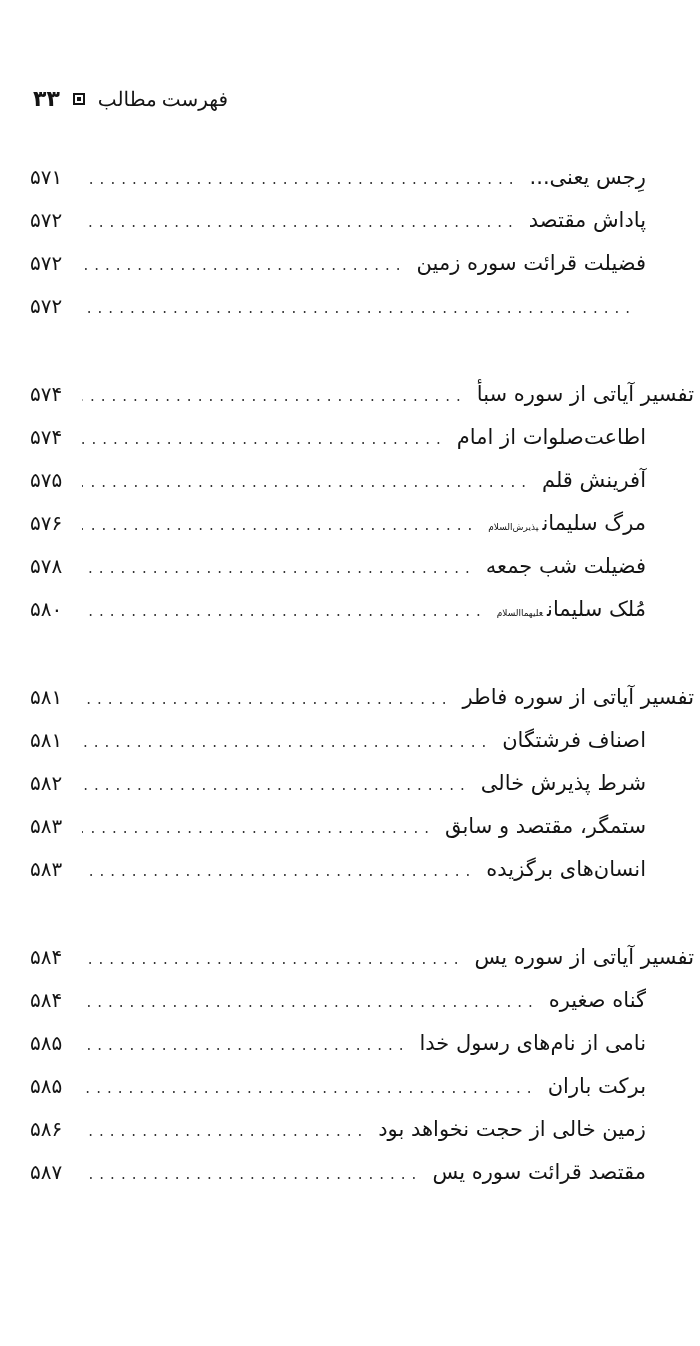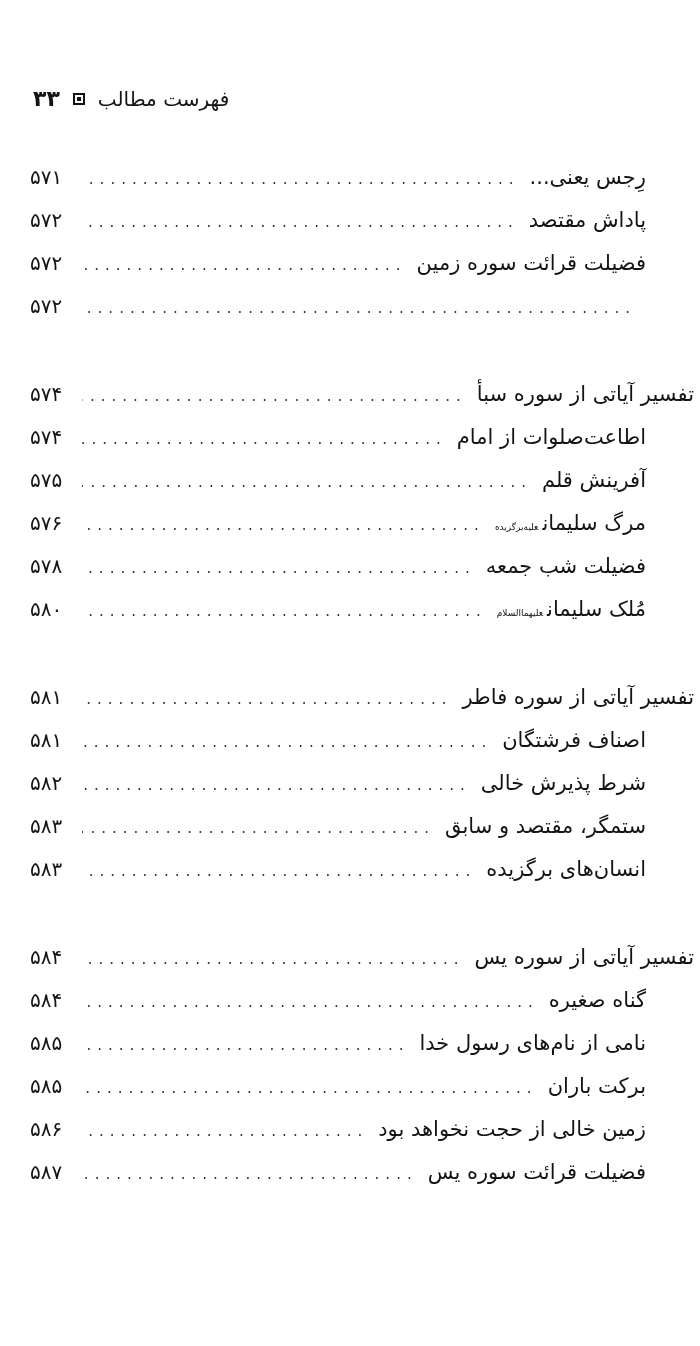--- a/index.html
+++ b/index.html
@@ -19,21 +19,21 @@
   
   .running-head{
     position:absolute;
     top:86px;left:33px;
     display:flex;
     align-items:center;
     gap:13px;
     direction:rtl;
   }
   .rh-num{font-size:22px;font-weight:bold;letter-spacing:1px;}
-  .rh-title{font-size:20px;}
+  .rh-title{font-size:20px;font-family:Liberation Serif, serif;}
   .rh-square{
     width:8px;height:8px;
     border:2.5px solid #141414;
     display:inline-flex;
     align-items:center;justify-content:center;
     flex:none;
   }
   .rh-square-inner{width:4px;height:4px;background:#141414;}
 
   
@@ -125,21 +125,21 @@
     <span class="title"><span class="t">اطاعت‌صلوات از امام</span></span>
     <span class="leader"></span>
     <span class="num">۵۷۴</span>
   </div>
         <div class="row item">
     <span class="title"><span class="t">آفرینش قلم</span></span>
     <span class="leader"></span>
     <span class="num">۵۷۵</span>
   </div>
         <div class="row item">
-    <span class="title"><span class="t">مرگ سلیمان</span><span class="hon">علیه‌برگزیده</span></span>
+    <span class="title"><span class="t">مرگ سلیمان</span><span class="hon">پذیرش‌السلام</span></span>
     <span class="leader"></span>
     <span class="num">۵۷۶</span>
   </div>
         <div class="row item">
     <span class="title"><span class="t">فضیلت شب جمعه</span></span>
     <span class="leader"></span>
     <span class="num">۵۷۸</span>
   </div>
         <div class="row item">
     <span class="title"><span class="t">مُلک سلیمان</span><span class="hon">علیهماالسلام</span></span>
@@ -194,20 +194,20 @@
     <span class="title"><span class="t">برکت باران</span></span>
     <span class="leader"></span>
     <span class="num">۵۸۵</span>
   </div>
         <div class="row item">
     <span class="title"><span class="t">زمین خالی از حجت نخواهد بود</span></span>
     <span class="leader"></span>
     <span class="num">۵۸۶</span>
   </div>
         <div class="row item">
-    <span class="title"><span class="t">فضیلت قرائت سوره یس</span></span>
+    <span class="title"><span class="t">مقتصد قرائت سوره یس</span></span>
     <span class="leader"></span>
     <span class="num">۵۸۷</span>
   </div>
       </div>
     </div>
 
 </div>
 
 </body></html>

